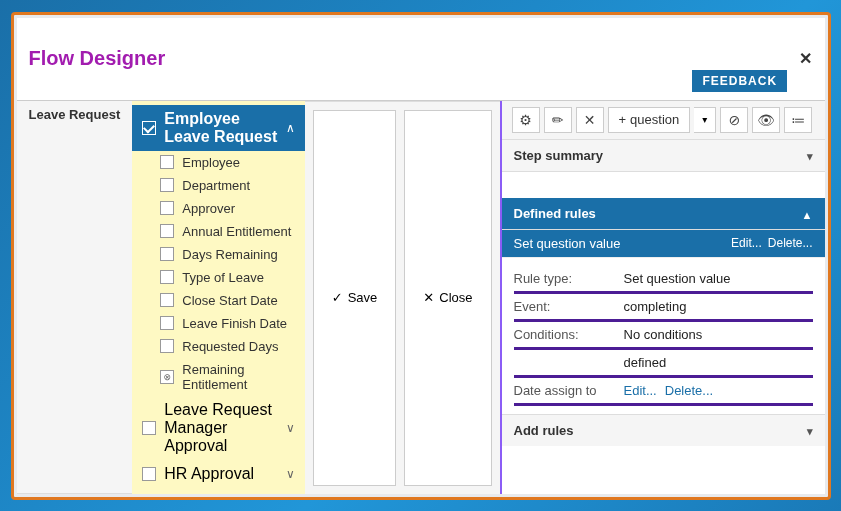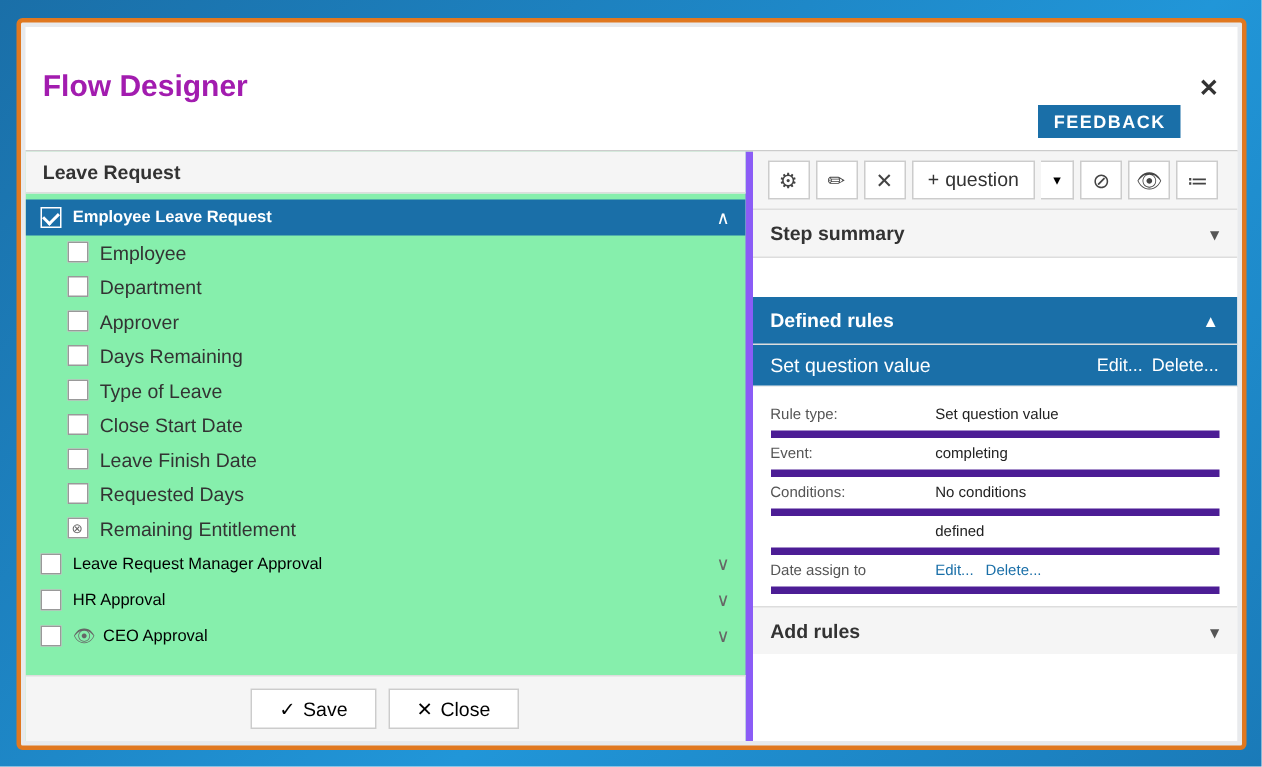--- a/index.html
+++ b/index.html
@@ -80,24 +80,24 @@
 
     .main-content {
       display: flex;
       flex: 1;
       overflow: hidden;
     }
 
     
     .left-panel {
       width: 485px;
-      background: #86efac;
-      border-right: 5px solid #8b5cf6;
-      display: flex;
-      flex-direction: column;
+      background: #fef9c3;
+      border-right: 2px solid #8b5cf6;
+      display: flex;
+      flex-direction: row;
     }
 
     .left-header {
       background: #f5f5f5;
       padding: 6px 12px;
       font-size: 13px;
       font-weight: bold;
       border-bottom: 1px solid #ddd;
       color: #333;
     }
@@ -144,21 +144,21 @@
       border-left: 2px solid #fff;
       border-bottom: 2px solid #fff;
       transform: rotate(-45deg);
       position: absolute;
       top: 2px;
       left: 1px;
     }
 
     .group-label {
       flex: 1;
-      font-size: 11px;
+      font-size: 16px;
     }
 
     .group-item.active .group-label {
       font-weight: bold;
       color: #fff;
     }
 
     .chevron {
       font-size: 12px;
       color: #666;
@@ -336,22 +336,22 @@
       color: inherit;
     }
 
     .detail-grid {
       padding: 8px 12px;
     }
 
     .detail-row {
       display: flex;
       padding: 5px 0;
-      font-size: 10px;
-      border-bottom: 5px solid #4c1d95;
+      font-size: 13px;
+      border-bottom: 3px solid #4c1d95;
     }
 
     .detail-label {
       width: 110px;
       color: #555;
       flex-shrink: 0;
     }
 
     .detail-value {
       color: #222;
@@ -406,20 +406,24 @@
             <div class="checkbox"></div>
             <span>Employee</span>
           </div>
           <div class="sub-item">
             <div class="checkbox"></div>
             <span>Department</span>
           </div>
           <div class="sub-item">
             <div class="checkbox"></div>
             <span>Approver</span>
+          </div>
+          <div class="sub-item">
+            <div class="checkbox"></div>
+            <span>Annual Entitlement</span>
           </div>
           <div class="sub-item">
             <div class="checkbox"></div>
             <span>Days Remaining</span>
           </div>
           <div class="sub-item">
             <div class="checkbox"></div>
             <span>Type of Leave</span>
           </div>
           <div class="sub-item">

